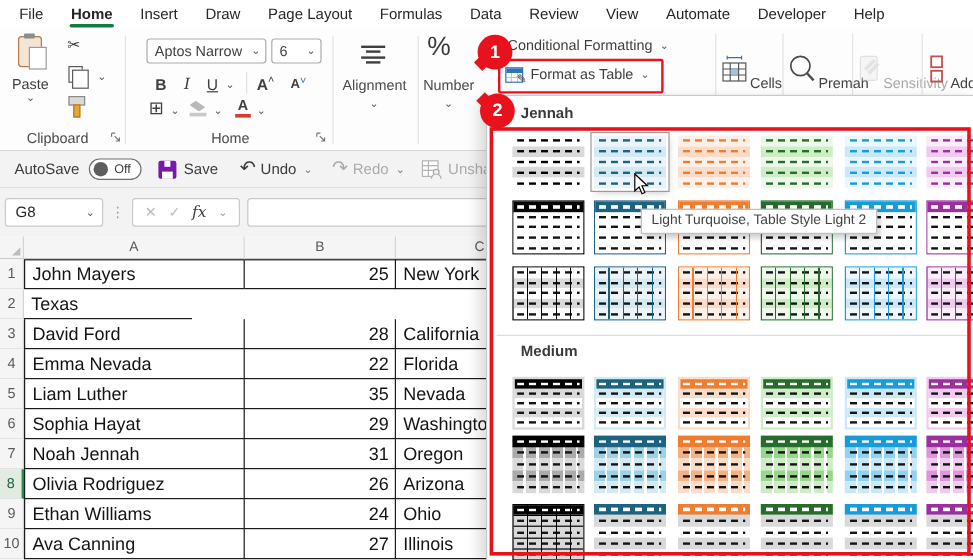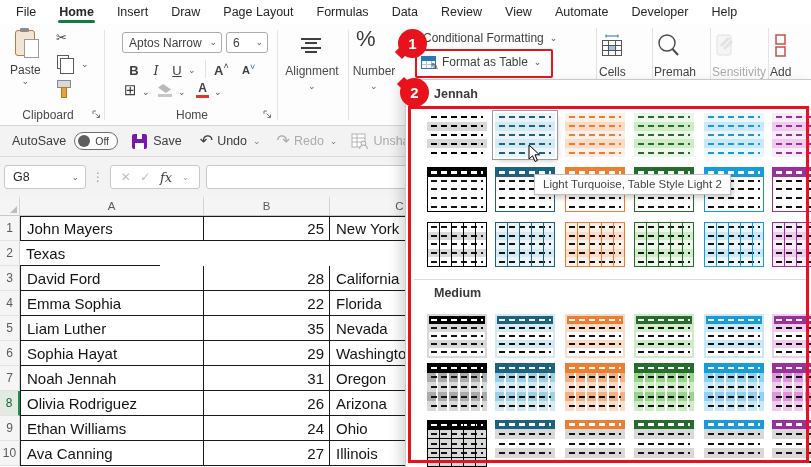--- a/index.html
+++ b/index.html
@@ -46,21 +46,21 @@
 
 .cfic{width:13px;height:13px;border:1px solid #8A8A8A;display:grid;grid-template-columns:1fr 1fr;grid-template-rows:1fr 1fr}
 .cfic i{border:.5px solid #A9A9A9}
 
 .fatic{width:15px;height:13px;border:1px solid #2E75B6;position:relative;background:
   linear-gradient(#2E75B6 0 4px,transparent 4px),
   repeating-linear-gradient(180deg,transparent 0 3px,#A9C7E8 3px 4px),
   repeating-linear-gradient(90deg,transparent 0 4px,#A9C7E8 4px 5px)}
 .fatic span{position:absolute;right:-4px;bottom:-4px;font-size:10px;color:#444}
 
-.cgrp{position:absolute;top:2px;display:flex;flex-direction:column;align-items:flex-start}
+.cgrp{position:absolute;top:14px;display:flex;flex-direction:row;align-items:flex-end}
 .cgrp .ic{height:36px;display:flex;align-items:center;justify-content:center;margin-top:2px}
 .cgrp .lbl{font-size:12px;color:#444;margin-top:1px;white-space:nowrap}
 .dim{opacity:.45}
 
 .redrect1{position:absolute;left:415px;top:49px;width:138px;height:29px;border:2.5px solid #E8121D;z-index:30;border-radius:2px;pointer-events:none}
 .badge{position:absolute;width:29px;height:29px;background:#E8121D;border-radius:50%;color:#fff;
   font-weight:700;font-size:15px;display:flex;align-items:center;justify-content:center;z-index:31}
 .badge::before{content:'';position:absolute;width:10px;height:10px;background:#E8121D;transform:rotate(45deg)}
 .badge.b1::before{left:-1px;bottom:1px}
 .badge.b2::before{left:-1px;top:1px}
@@ -352,21 +352,21 @@
           <div class="cell cc">Texas</div>
         </div>
         <div class="srow">
           <div class="rn">3</div>
           <div class="cell ca">David Ford</div>
           <div class="cell cb">28</div>
           <div class="cell cc">California</div>
         </div>
         <div class="srow">
           <div class="rn">4</div>
-          <div class="cell ca">Emma Sophia</div>
+          <div class="cell ca">Emma Nevada</div>
           <div class="cell cb">22</div>
           <div class="cell cc">Florida</div>
         </div>
         <div class="srow">
           <div class="rn">5</div>
           <div class="cell ca">Liam Luther</div>
           <div class="cell cb">35</div>
           <div class="cell cc">Nevada</div>
         </div>
         <div class="srow">

